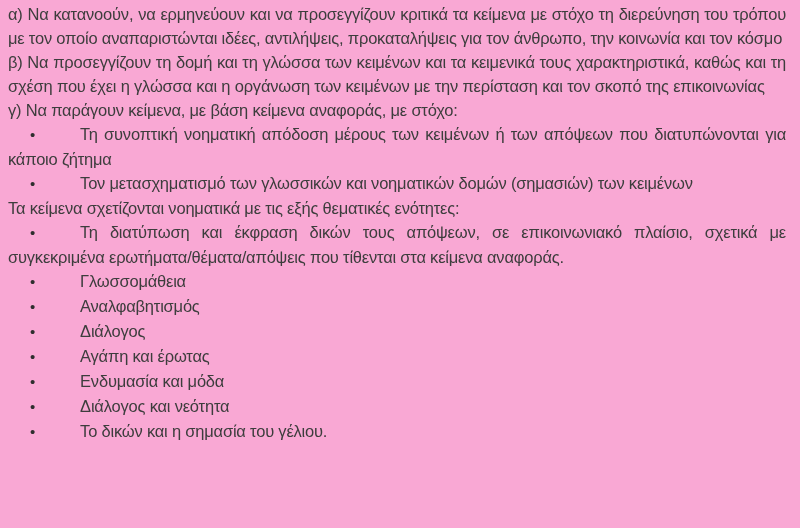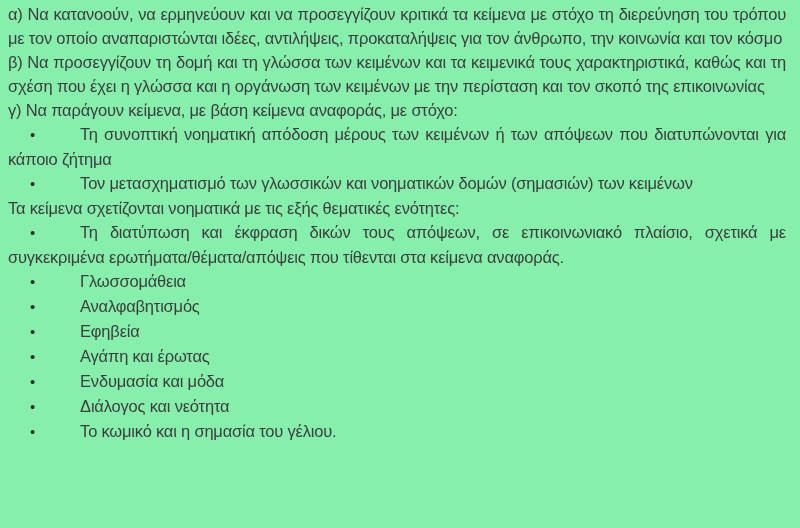--- a/index.html
+++ b/index.html
@@ -8,21 +8,21 @@
     width: 800px;
     height: 528px;
     overflow: hidden;
     background: #ffffff;
   }
   .doc-page {
     position: absolute;
     top: 0; left: 0;
     width: 800px;
     height: 528px;
-    background: #86efac;
+    background: #f9a8d4;
   }
   .doc-body {
     box-sizing: border-box;
     width: 100%;
     height: 100%;
     padding: 2px 14px 0 8px;
     font-family: "Liberation Sans", "DejaVu Sans", sans-serif;
     font-size: 16.5px;
     line-height: 24px;
     letter-spacing: -0.2px;
@@ -53,19 +53,19 @@
   <div class="doc-body" style="color: rgb(61, 61, 61);">
       <div class="para">α) Να κατανοούν, να ερμηνεύουν και να προσεγγίζουν κριτικά τα κείμενα με στόχο τη διερεύνηση του τρόπου με τον οποίο αναπαριστώνται ιδέες, αντιλήψεις, προκαταλήψεις για τον άνθρωπο, την κοινωνία και τον κόσμο</div>
       <div class="para">β) Να προσεγγίζουν τη δομή και τη γλώσσα των κειμένων και τα κειμενικά τους χαρακτηριστικά, καθώς και τη σχέση που έχει η γλώσσα και η οργάνωση των κειμένων με την περίσταση και τον σκοπό της επικοινωνίας</div>
       <div class="para">γ) Να παράγουν κείμενα, με βάση κείμενα αναφοράς, με στόχο:</div>
       <div class="para bullet"><span class="bullet-glyph" style="color: rgb(46, 46, 46);">•</span><span class="bullet-gap"></span><span>Τη συνοπτική νοηματική απόδοση μέρους των κειμένων ή των απόψεων που διατυπώνονται για κάποιο ζήτημα</span></div>
       <div class="para bullet"><span class="bullet-glyph" style="color: rgb(46, 46, 46);">•</span><span class="bullet-gap"></span><span>Τον μετασχηματισμό των γλωσσικών και νοηματικών δομών (σημασιών) των κειμένων</span></div>
       <div class="para">Τα κείμενα σχετίζονται νοηματικά με τις εξής θεματικές ενότητες:</div>
       <div class="para bullet"><span class="bullet-glyph" style="color: rgb(46, 46, 46);">•</span><span class="bullet-gap"></span><span>Τη διατύπωση και έκφραση δικών τους απόψεων, σε επικοινωνιακό πλαίσιο, σχετικά με συγκεκριμένα ερωτήματα/θέματα/απόψεις που τίθενται στα κείμενα αναφοράς.</span></div>
       <div class="para bullet"><span class="bullet-glyph" style="color: rgb(46, 46, 46);">•</span><span class="bullet-gap"></span><span>Γλωσσομάθεια</span></div>
       <div class="para bullet"><span class="bullet-glyph" style="color: rgb(46, 46, 46);">•</span><span class="bullet-gap"></span><span>Αναλφαβητισμός</span></div>
-      <div class="para bullet"><span class="bullet-glyph" style="color: rgb(46, 46, 46);">•</span><span class="bullet-gap"></span><span>Εφηβεία</span></div>
+      <div class="para bullet"><span class="bullet-glyph" style="color: rgb(46, 46, 46);">•</span><span class="bullet-gap"></span><span>Διάλογος</span></div>
       <div class="para bullet"><span class="bullet-glyph" style="color: rgb(46, 46, 46);">•</span><span class="bullet-gap"></span><span>Αγάπη και έρωτας</span></div>
       <div class="para bullet"><span class="bullet-glyph" style="color: rgb(46, 46, 46);">•</span><span class="bullet-gap"></span><span>Ενδυμασία και μόδα</span></div>
       <div class="para bullet"><span class="bullet-glyph" style="color: rgb(46, 46, 46);">•</span><span class="bullet-gap"></span><span>Διάλογος και νεότητα</span></div>
-      <div class="para bullet"><span class="bullet-glyph" style="color: rgb(46, 46, 46);">•</span><span class="bullet-gap"></span><span>Το κωμικό και η σημασία του γέλιου.</span></div>
+      <div class="para bullet"><span class="bullet-glyph" style="color: rgb(46, 46, 46);">•</span><span class="bullet-gap"></span><span>Το δικών και η σημασία του γέλιου.</span></div>
     </div>
 </div>
 
 </body></html>

